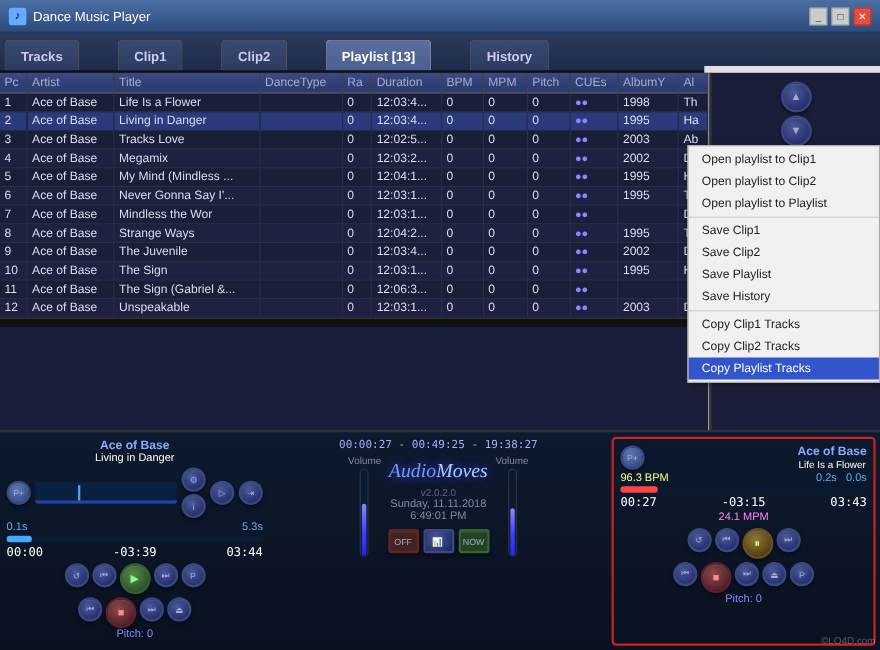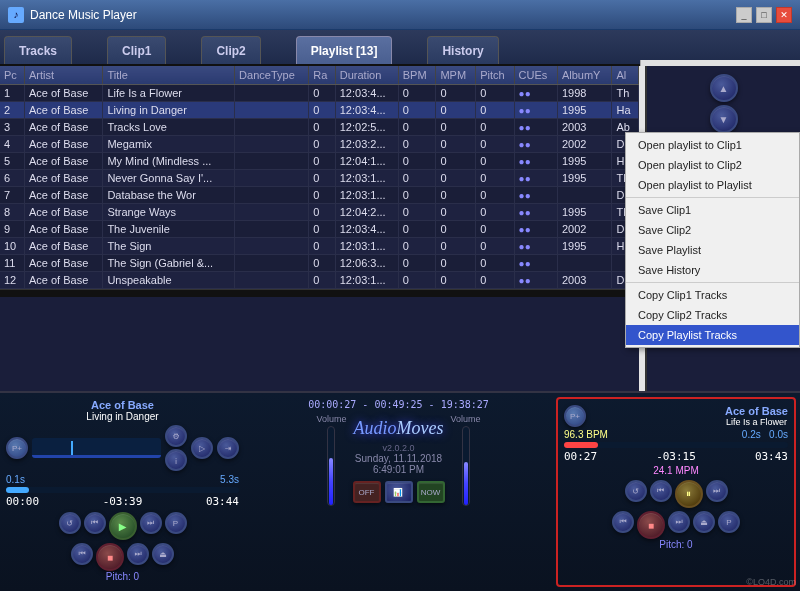--- a/index.html
+++ b/index.html
@@ -103,21 +103,21 @@
       display: flex;
       height: calc(591px - 30px - 36px - 200px);
       position: relative;
     }
 
     
     .track-list-container {
       flex: 1;
       background: #1a1e3a;
       overflow: hidden;
-      border-right: 6px solid #e5e5e5;
+      border-right: 1px solid #e5e5e5;
     }
 
     .track-table {
       width: 100%;
       border-collapse: collapse;
       font-size: 11px;
     }
     .track-table th {
       background: linear-gradient(to bottom, #3a4a80, #2a3a70);
       color: #aac;
@@ -469,21 +469,21 @@
             <td>0</td>
             <td>0</td>
             <td>0</td>
             <td><span style="color:#88f;font-size:10px;">●●</span></td>
             <td>1995</td>
             <td>Th</td>
           </tr>
           <tr class="track-row">
             <td>7</td>
             <td>Ace of Base</td>
-            <td>Database the Wor</td>
+            <td>Mindless the Wor</td>
             <td></td>
             <td>0</td>
             <td>12:03:1...</td>
             <td>0</td>
             <td>0</td>
             <td>0</td>
             <td><span style="color:#88f;font-size:10px;">●●</span></td>
             <td></td>
             <td>Da</td>
           </tr>

